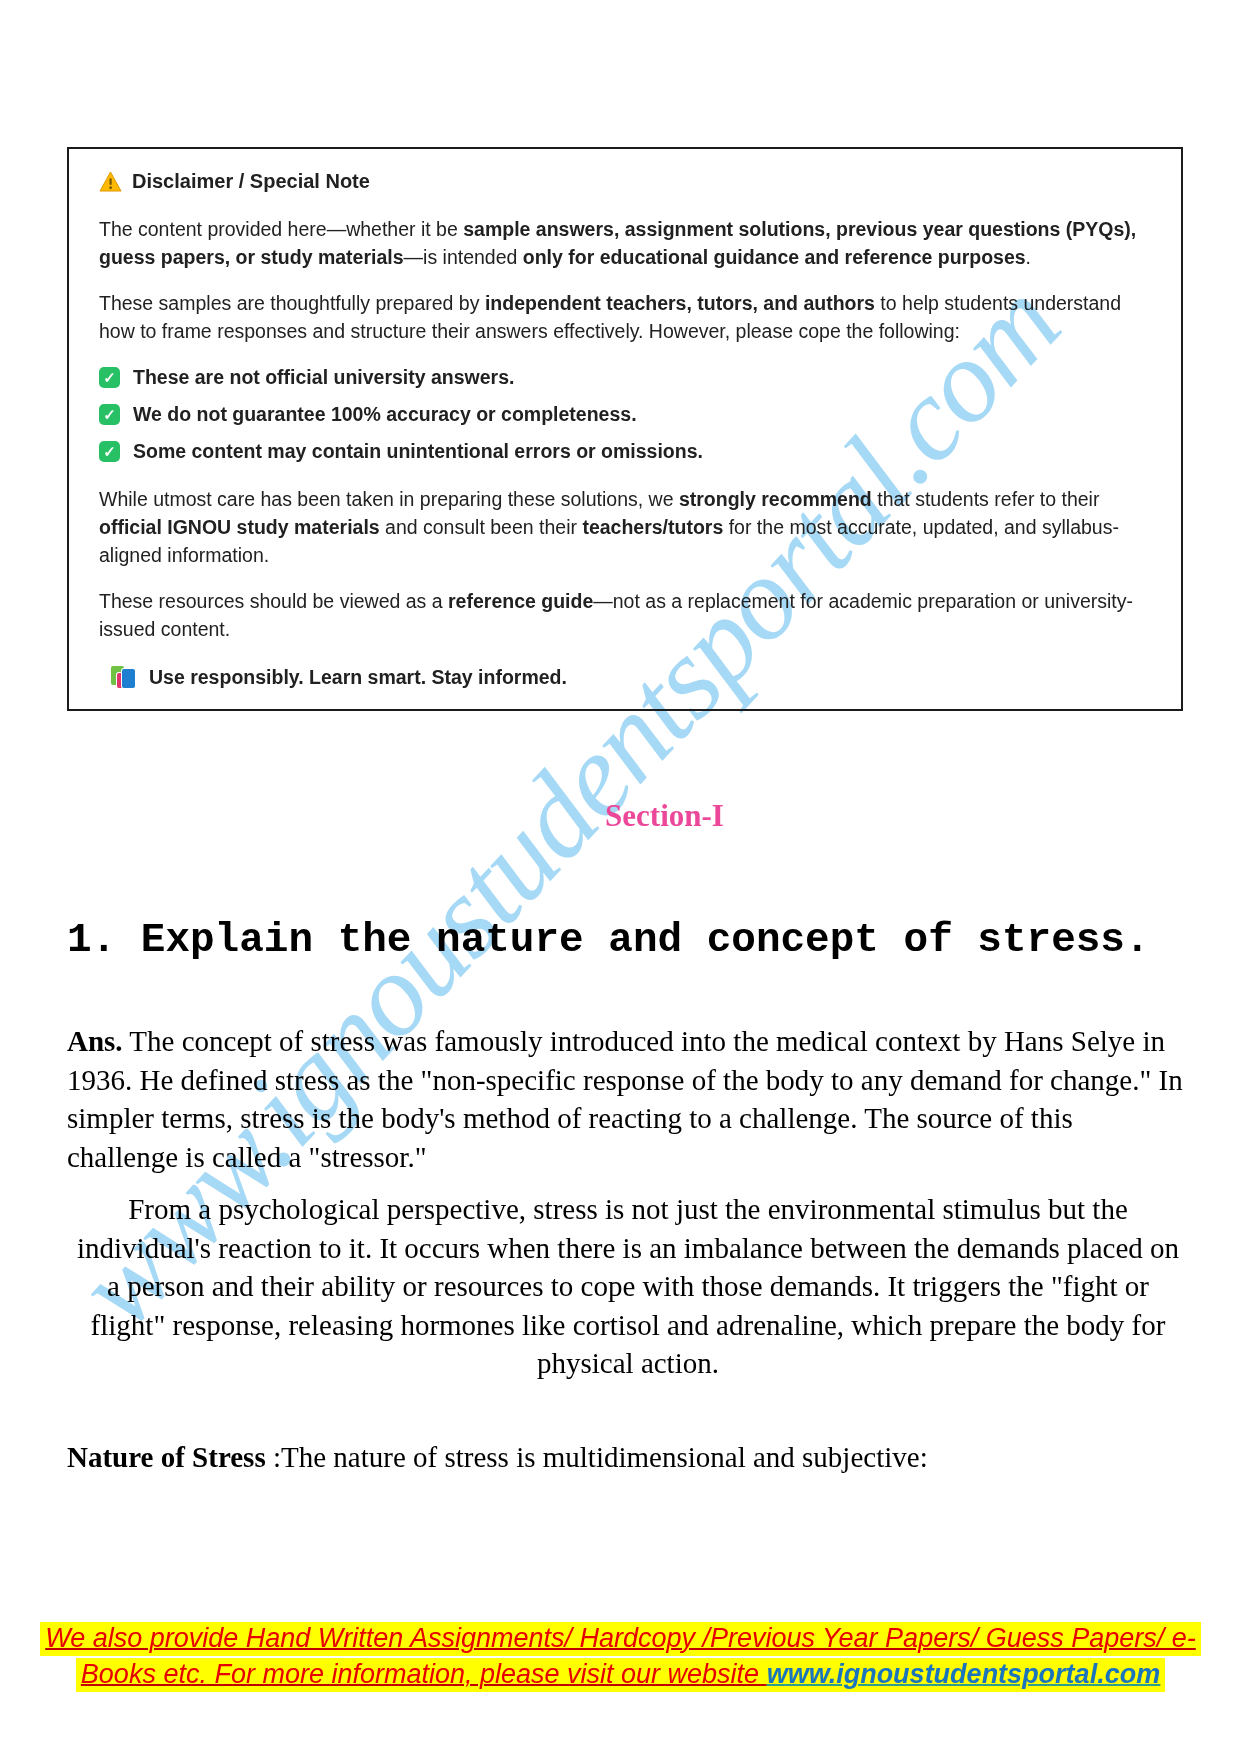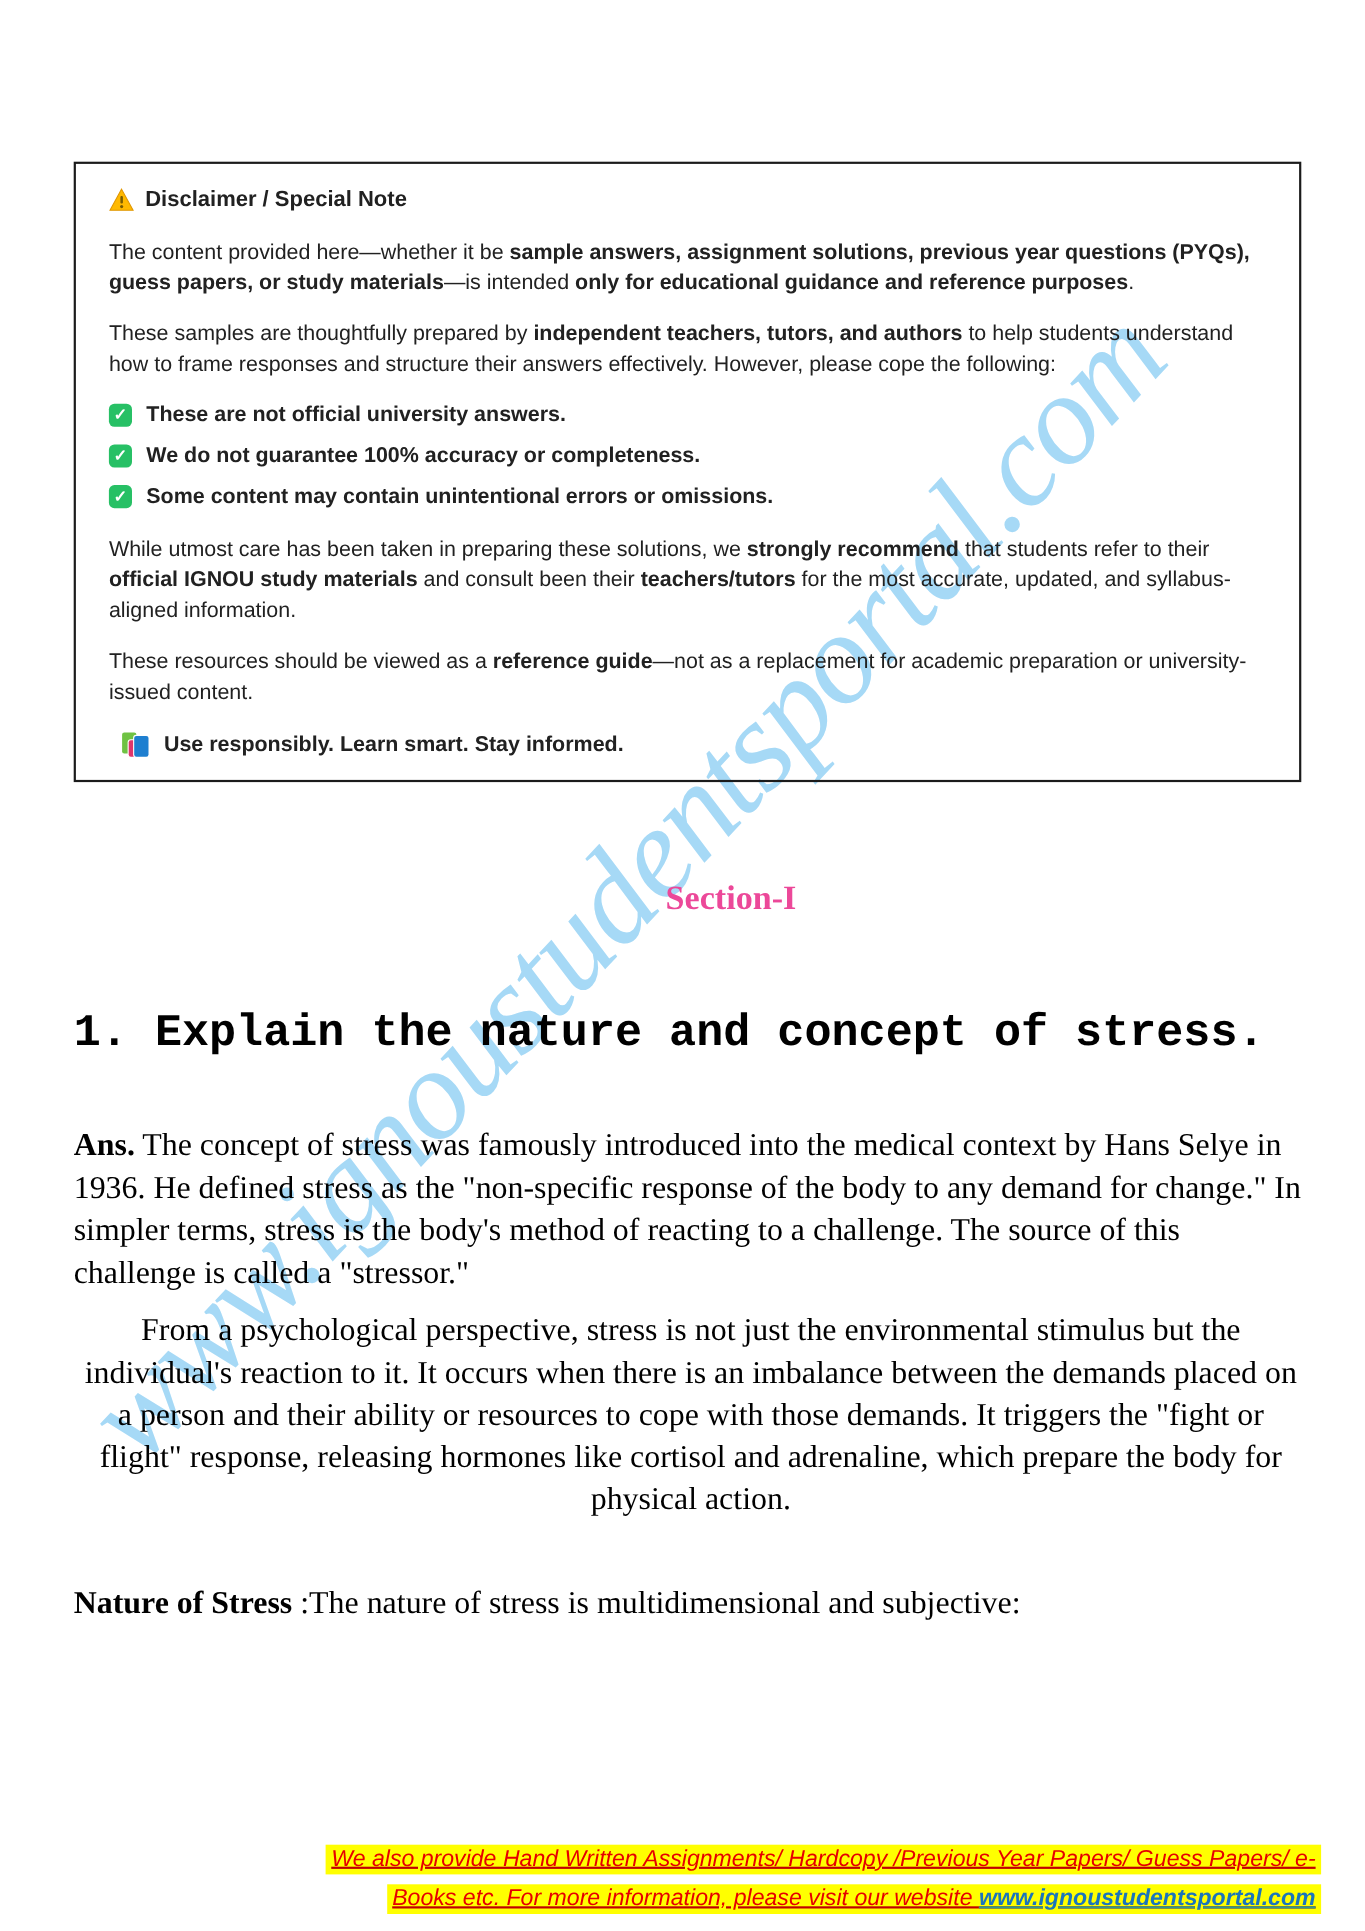--- a/index.html
+++ b/index.html
@@ -61,25 +61,25 @@
   }
   .body-para{
     position:absolute;left:67px;width:1122px;
     font-family:"Liberation Serif",serif;font-size:29px;line-height:38.5px;color:#000;
   }
   .para-ans{top:1022px;}
   .para-psych{top:1190px;text-align:center;}
   .para-nature{top:1438px;}
   
   .promo{
-    position:absolute;left:40px;top:1672px;width:1161px;
-    text-align:right;
+    position:absolute;left:40px;top:1620px;width:1161px;
+    text-align:center;
     font-family:"Liberation Sans",sans-serif;
     font-style:italic;
-    font-size:21px;line-height:36px;
+    font-size:27px;line-height:36px;
     color:#e60000;
   }
   .promo .hl{
     background:#ffff00;
     padding:1px 5px 3px 5px;
     text-decoration:underline;
     text-decoration-color:#c00000;
     text-decoration-thickness:2px;
   }
   .promo a.site-link{

